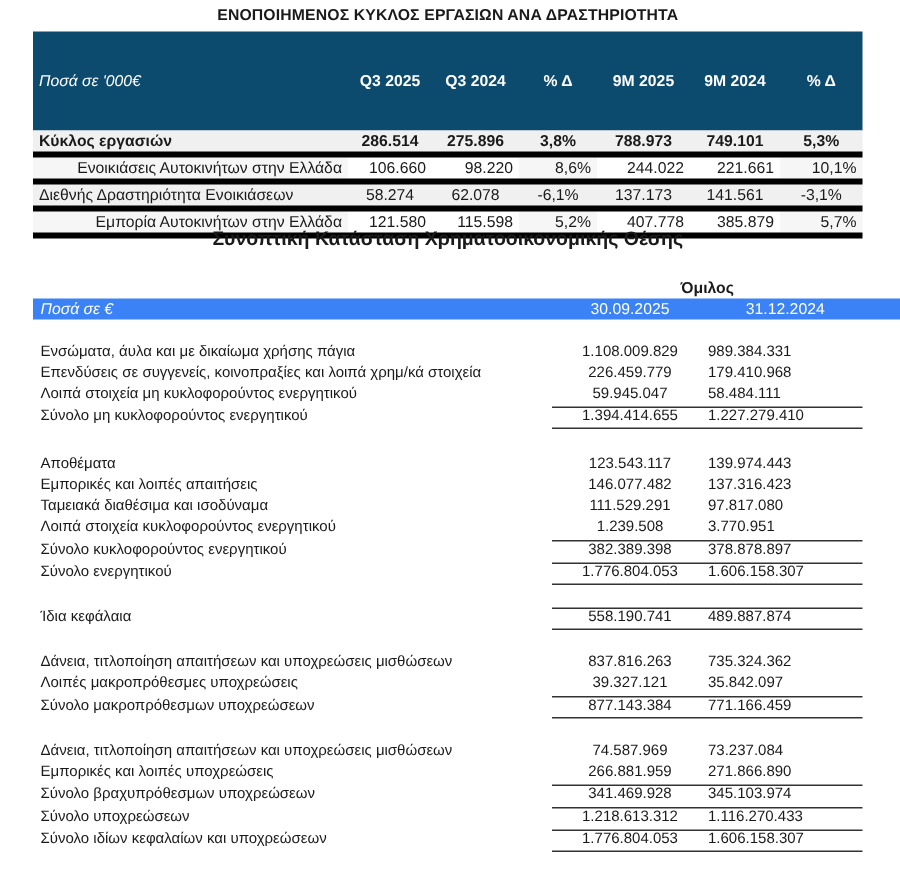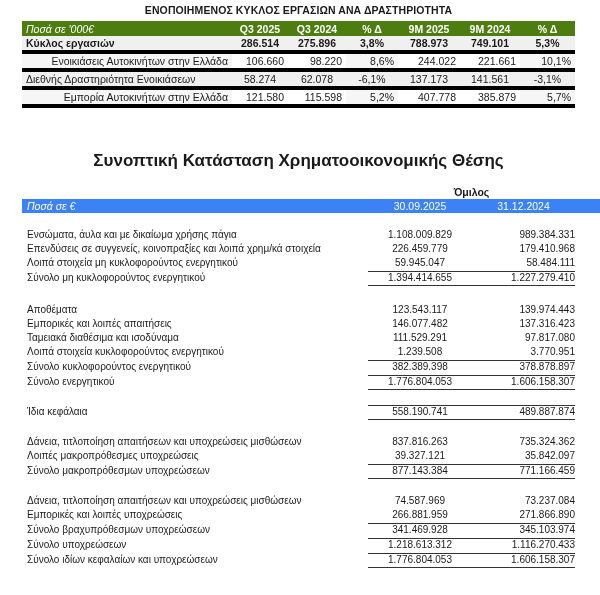--- a/index.html
+++ b/index.html
@@ -11,56 +11,56 @@
     
     .top-title {
       position: absolute; left: 22px; width: 553px; top: 4px;
       text-align: center; font-size: 10.5px; font-weight: bold; letter-spacing: 0.1px;
     }
     .top-table {
       position: absolute; left: 22px; top: 21px; width: 553px;
       border-collapse: collapse; font-size: 10.5px; table-layout: fixed;
     }
     .top-table th {
-      background: #4d7c0f; color: #ffffff; height: 15px; padding: 0 4px;
+      background: #0c4a6e; color: #ffffff; height: 30px; padding: 18px 4px;
       font-weight: bold; font-size: 10.5px; text-align: center;
     }
     .top-table th.label-col { text-align: left; font-style: italic; font-weight: normal; }
     .top-table td { height: 14px; padding: 0 4px; text-align: center; white-space: nowrap; }
     .top-table td.label { text-align: left; }
     .top-table tr.shade td { background: #f0f0f0; }
     .top-table tr.plain td { background: #ffffff; text-align: right; }
     .top-table tr.plain td.label, .top-table tr.plain td.pct { background: #f6f6f6; }
     .top-table tr.bold td { font-weight: bold; }
     .top-table tr td { border-bottom: 4px solid #000000; }
 
     
     .stmt-title {
       position: absolute; left: 22px; width: 553px; top: 151px;
-      text-align: center; font-size: 17px; font-weight: bold;
+      text-align: center; font-size: 13px; font-weight: bold;
     }
     .group-label {
       position: absolute; left: 368px; width: 207px; top: 186px;
       text-align: center; font-size: 10.5px; font-weight: bold;
     }
     .stmt-header {
       position: absolute; left: 22px; top: 199px; width: 582px; height: 14px;
       background: #3b82f6; color: #fff; font-size: 10.5px; font-weight: normal;
     }
     .stmt-header .h-label { position: absolute; left: 5px; top: 1px; font-style: italic; }
     .stmt-header .h-c1 { position: absolute; left: 368px; width: 104px; top: 1px; text-align: center; }
     .stmt-header .h-c2 { position: absolute; left: 472px; width: 103px; top: 1px; text-align: center; }
     .stmt-header .h-c1 { left: 346px; }
     .stmt-header .h-c2 { left: 450px; }
 
     .stmt-rows { position: absolute; left: 0; top: 0; width: 600px; height: 595px; }
     .srow { position: absolute; left: 22px; width: 553px; height: 13px; font-size: 10px; }
     .srow .lbl { position: absolute; left: 5px; top: 0; white-space: nowrap; text-align: right; }
     .srow .v1 { position: absolute; left: 346px; width: 104px; top: 0; text-align: center; }
-    .srow .v2 { position: absolute; left: 450px; width: 103px; top: 0; text-align: right; }
+    .srow .v2 { position: absolute; left: 450px; width: 103px; top: 0; text-align: left; }
     .srow.bold { font-weight: normal; }
     .srow.topline::before {
       content: ""; position: absolute; left: 346px; width: 207px; top: -1px;
       border-top: 1px solid #333;
     }
     .srow.bottomline::after {
       content: ""; position: absolute; left: 346px; width: 207px; top: 13px;
       border-top: 1px solid #333;
     }
   </style>

